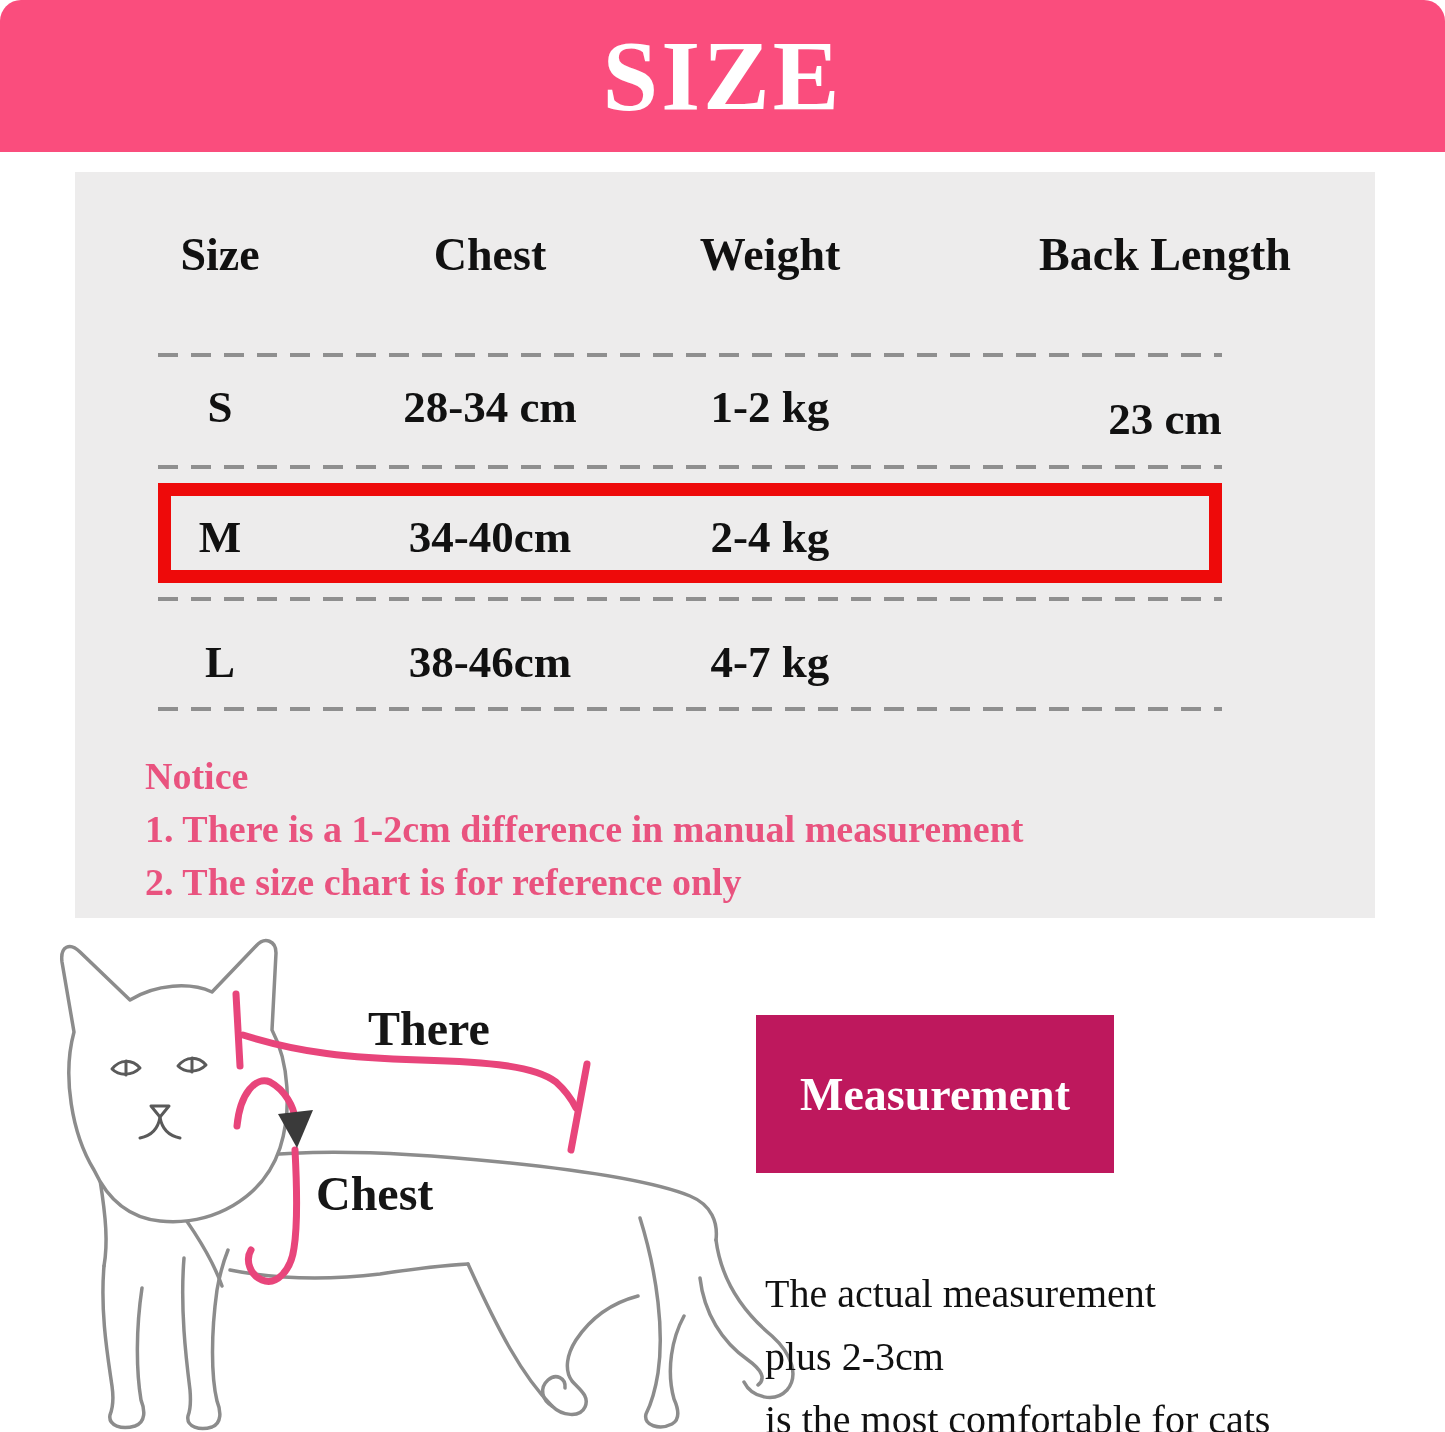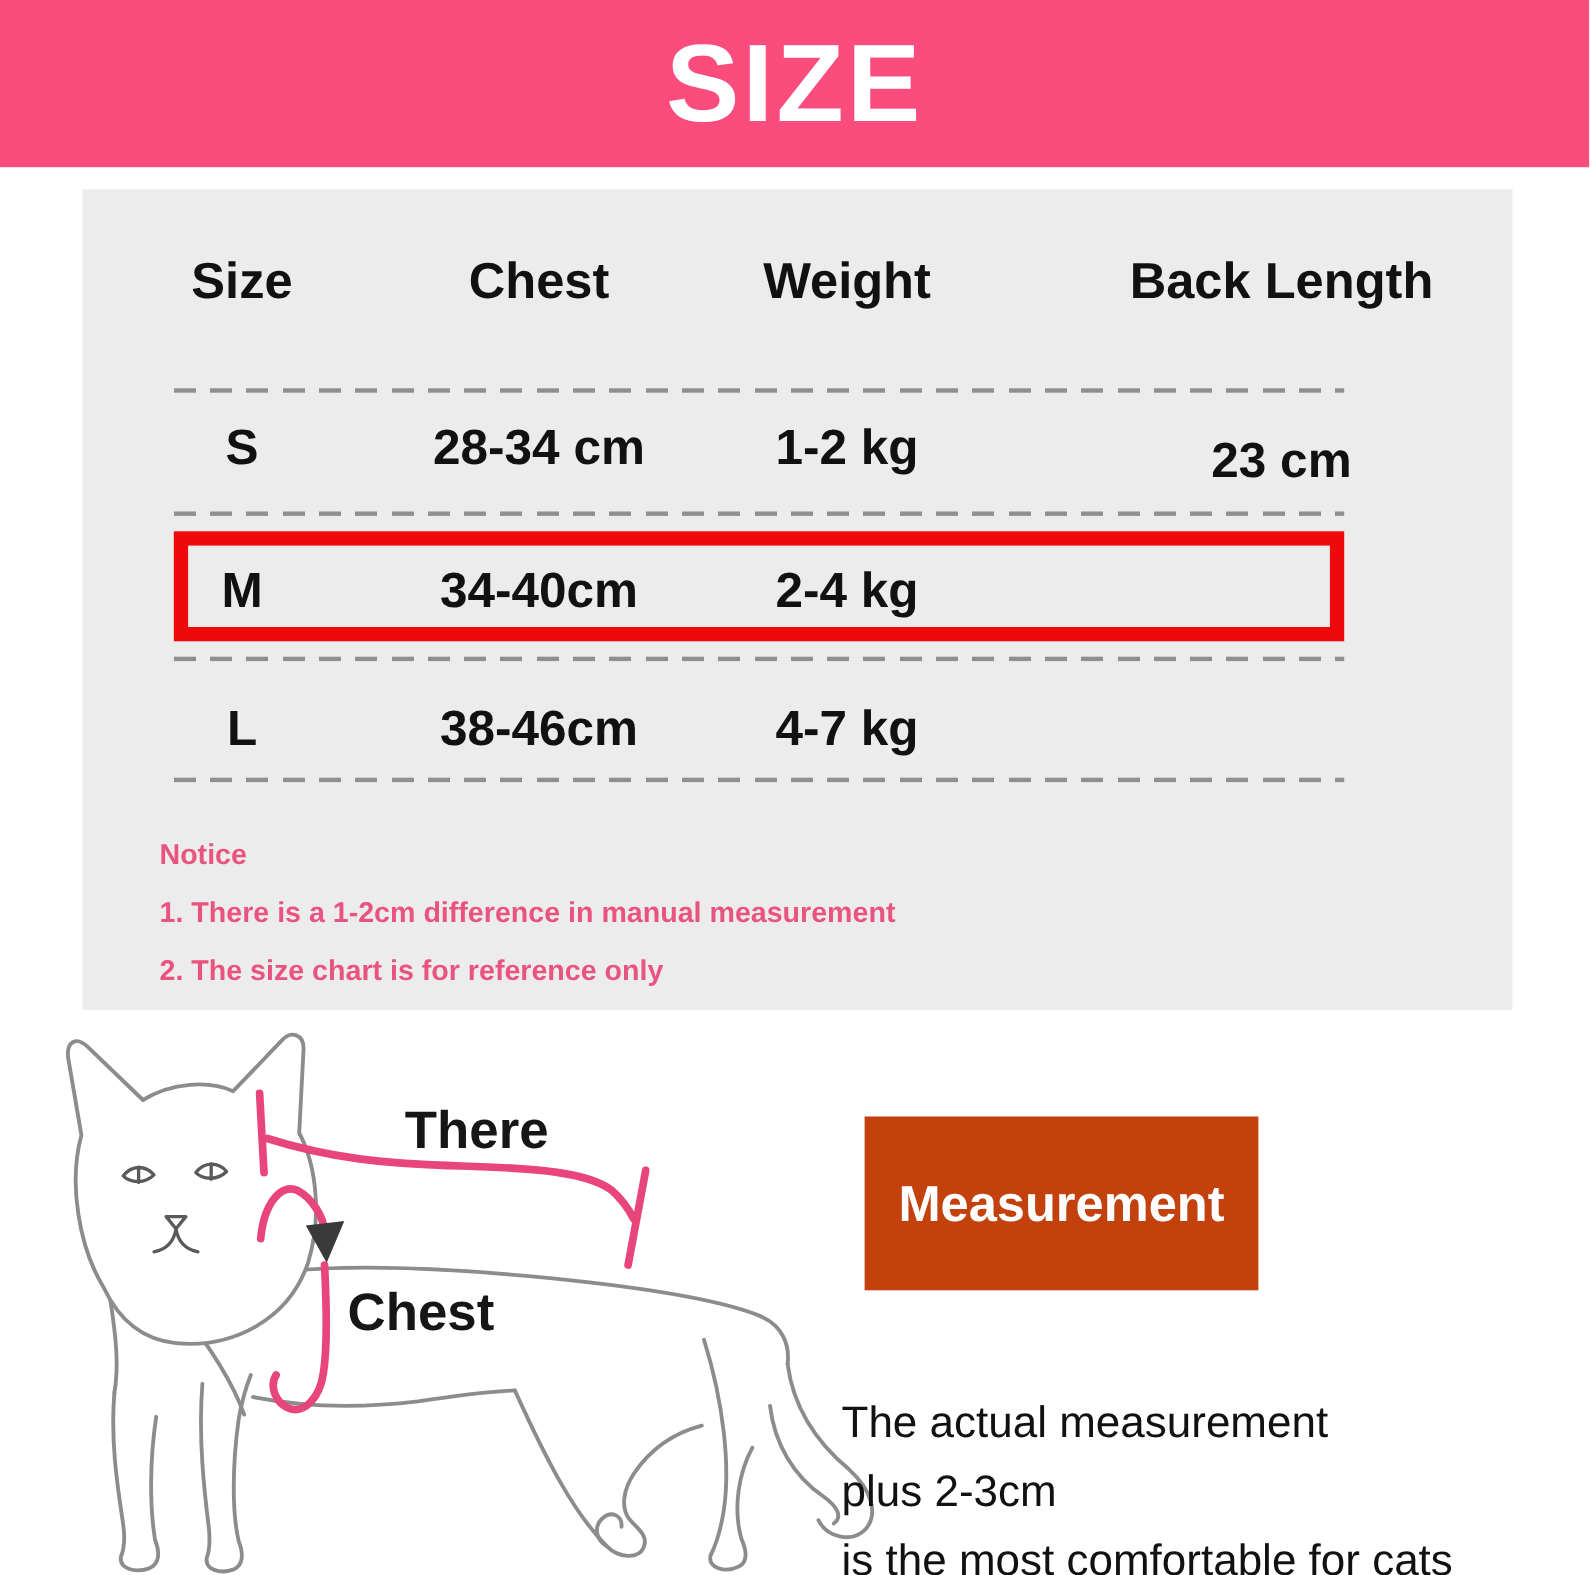--- a/index.html
+++ b/index.html
@@ -1,17 +1,17 @@
 <!DOCTYPE html>
 <html><head>
 <meta charset="utf-8">
 <style>
   html,body{margin:0;padding:0;background:#ffffff;}
   .canvas{position:relative;width:1445px;height:1432px;background:#ffffff;overflow:hidden;
-          font-family:Liberation Sans, sans-serif;color:#111;}
+          font-family:Liberation Serif, serif;color:#111;border-radius:21px;}
   
   .hdr{position:absolute;left:0;top:0;width:1445px;height:152px;background:#fa4d7d;
        display:flex;align-items:center;justify-content:center;}
   .hdr .ttl{color:#ffffff;font-size:100px;font-weight:700;letter-spacing:3px;line-height:1;}
   
   .panel{position:absolute;left:75px;top:172px;width:1300px;height:746px;background:#edecec;}
   .trow{position:absolute;left:0;width:1300px;height:70px;line-height:70px;font-weight:700;}
   .trow .c{position:absolute;top:0;height:70px;text-align:center;}
   .c1{left:60px;width:170px;}
   .c2{left:270px;width:290px;}
@@ -20,27 +20,27 @@
   .thead{top:48px;font-size:46px;}
   .rowS{top:200px;font-size:45px;}
   .rowS .c4{top:12px;}
   .rowM{top:330px;font-size:45px;}
   .rowL{top:455px;font-size:45px;}
   .dash{position:absolute;left:83px;width:1064px;height:4px;
         background:repeating-linear-gradient(90deg,#8f8f8f 0,#8f8f8f 20px,transparent 20px,transparent 33px);}
   .d1{top:181px;} .d2{top:293px;} .d3{top:425px;} .d4{top:535px;}
   .hibox{position:absolute;left:83px;top:311px;width:1064px;height:100px;
          border:13px solid #ee0a0a;box-sizing:border-box;background:transparent;}
-  .notice{position:absolute;left:70px;top:578px;color:#e9537f;font-weight:700;font-size:26px;line-height:53px;}
+  .notice{position:absolute;left:70px;top:578px;color:#e9537f;font-weight:700;font-size:38px;line-height:53px;}
   
   .catwrap{position:absolute;left:0;top:918px;width:800px;height:514px;}
   .lbl{position:absolute;font-size:48px;font-weight:700;color:#161616;line-height:1;}
   .lblBack{left:368px;top:1005px;}
   .lblChest{left:316px;top:1170px;}
-  .measureBadge{position:absolute;left:786px;top:1015px;width:358px;height:158px;background:#c2410c;
+  .measureBadge{position:absolute;left:756px;top:1015px;width:358px;height:158px;background:#be185d;
                 display:flex;align-items:center;justify-content:center;}
   .measureBadge span{color:#ffffff;font-size:46px;font-weight:700;}
   .measureNote{position:absolute;left:765px;top:1262px;width:670px;font-size:40px;line-height:63px;color:#111;}
 </style>
 </head>
 <body>
 
 <div class="canvas">
 
   <div class="hdr">

